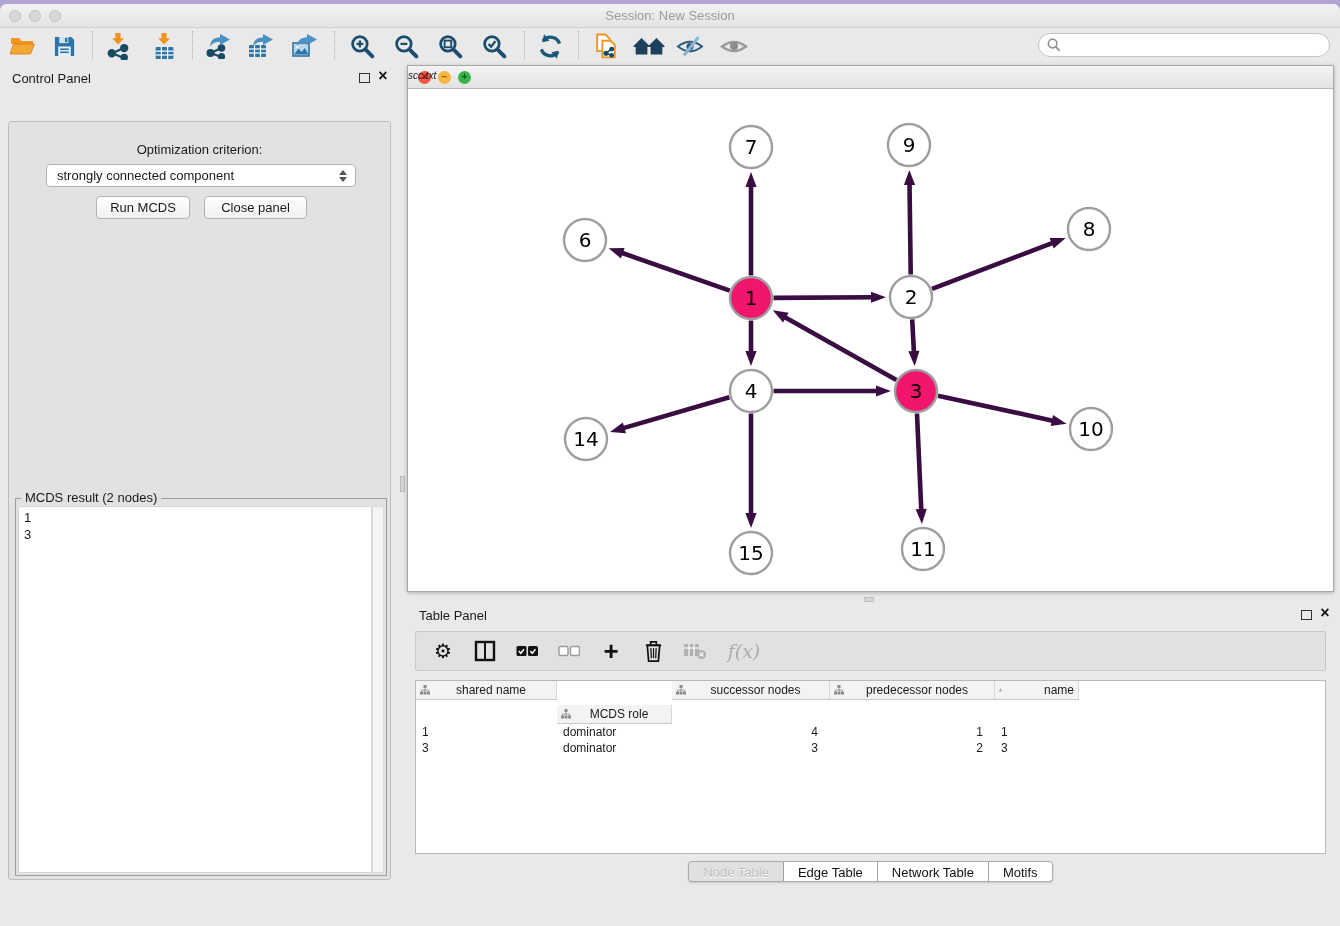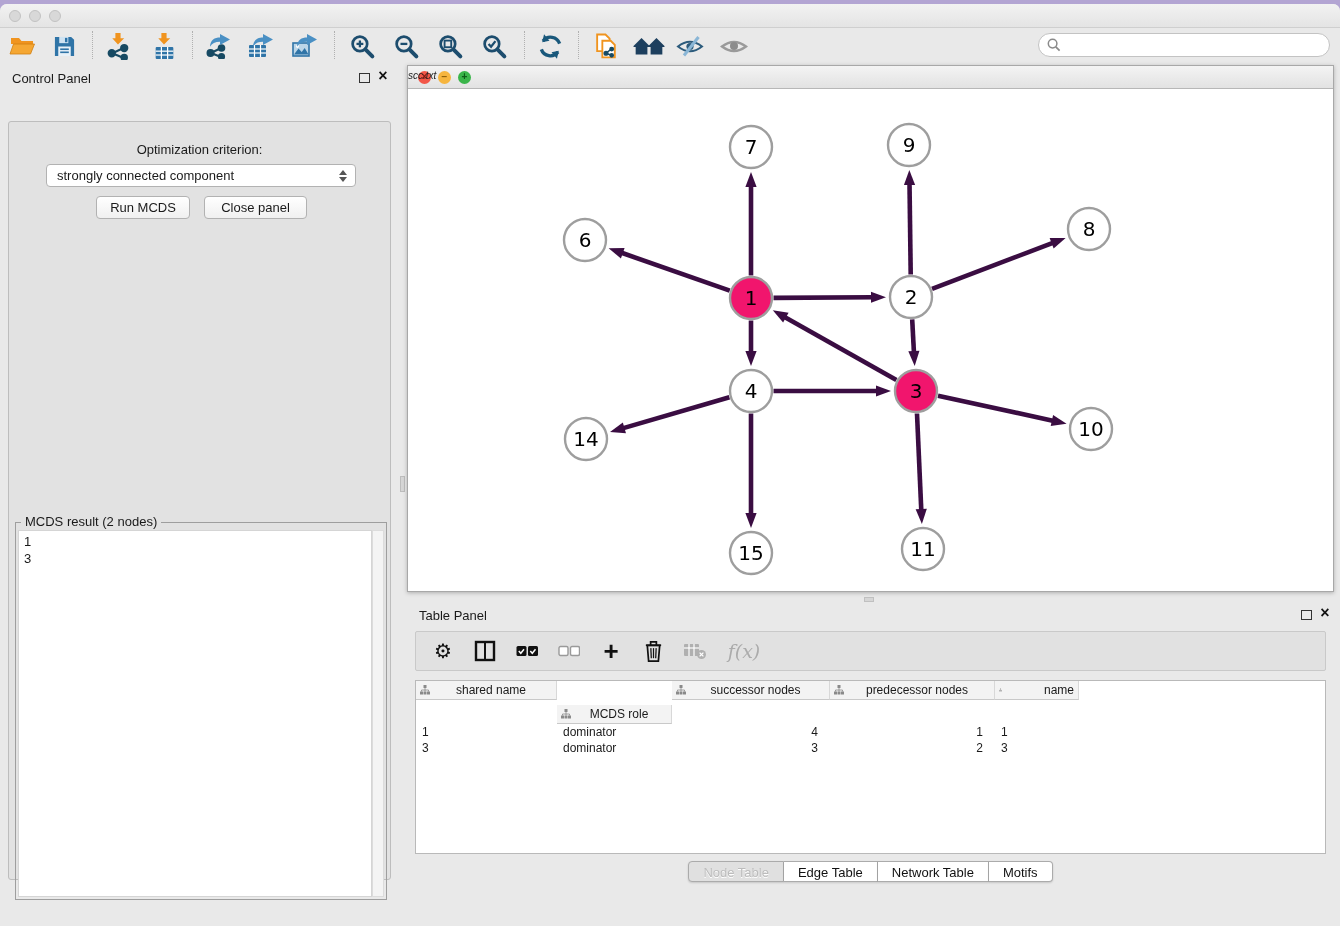--- a/index.html
+++ b/index.html
@@ -48,21 +48,21 @@
     background:#fff; border:1px solid #b2b2b2; border-radius:4px; display:flex;
     align-items:center; padding:0 8px 0 10px; font-size:13px; }
   #criterion-select .val { flex:1; }
   .stepper { display:flex; flex-direction:column; gap:2px; }
   .stepper i { width:0; height:0; border-left:4px solid transparent; border-right:4px solid transparent; }
   .stepper .up { border-bottom:5px solid #555; }
   .stepper .dn { border-top:5px solid #555; }
   .push-btn { position:absolute; top:74px; height:23px; background:linear-gradient(#ffffff,#f0f0f0);
     border:1px solid #b2b2b2; border-radius:4px; font-size:13px; text-align:center; padding-top:3px; }
   #mcds-result { position:absolute; left:6px; top:376px; width:372px; height:378px;
-    border:1px solid #9e9e9e;margin-top:24px; }
+    border:1px solid #9e9e9e; }
   #mcds-result legend { position:absolute; top:-9px; left:5px; background:#e2e2e2;
     padding:0 4px; font-size:13px; }
   #mcds-text { position:absolute; left:2px; top:7px; right:14px; bottom:2px; background:#fff;
     border:1px solid #d5d5d5; font-size:13px; line-height:17px; padding:2px 0 0 5px; }
   #mcds-scroll { position:absolute; top:7px; right:2px; bottom:2px; width:12px;
     background:#f4f4f4; border:1px solid #dcdcdc; }
 
   
   #net-window { position:absolute; left:407px; top:61px; width:927px; height:527px;
     background:#fff; border:1px solid #a8a8a8; box-shadow:0 1px 4px rgba(0,0,0,.25); }
@@ -114,20 +114,21 @@
 </style>
 </head>
 <body>
 
 <div id="main-window">
 
   <div id="titlebar">
     <span class="tl-dot" style="left:9px"></span>
     <span class="tl-dot" style="left:29px"></span>
     <span class="tl-dot" style="left:49px"></span>
+    <span class="title">Session: New Session</span>
   </div>
 
   <div id="toolbar">
     <span class="tb-icon" style="left:8px">
       <svg width="26" height="24" viewBox="0 0 26 24">
         <path d="M2 4h8l2.5 3H24v3H2z" fill="#f0941f"></path>
         <path d="M4.5 10H25.5l-4 10H1z" fill="#f5a733" stroke="#d07f10" stroke-width="0.8"></path>
       </svg>
     </span>
     <span class="tb-icon" style="left:50px">

